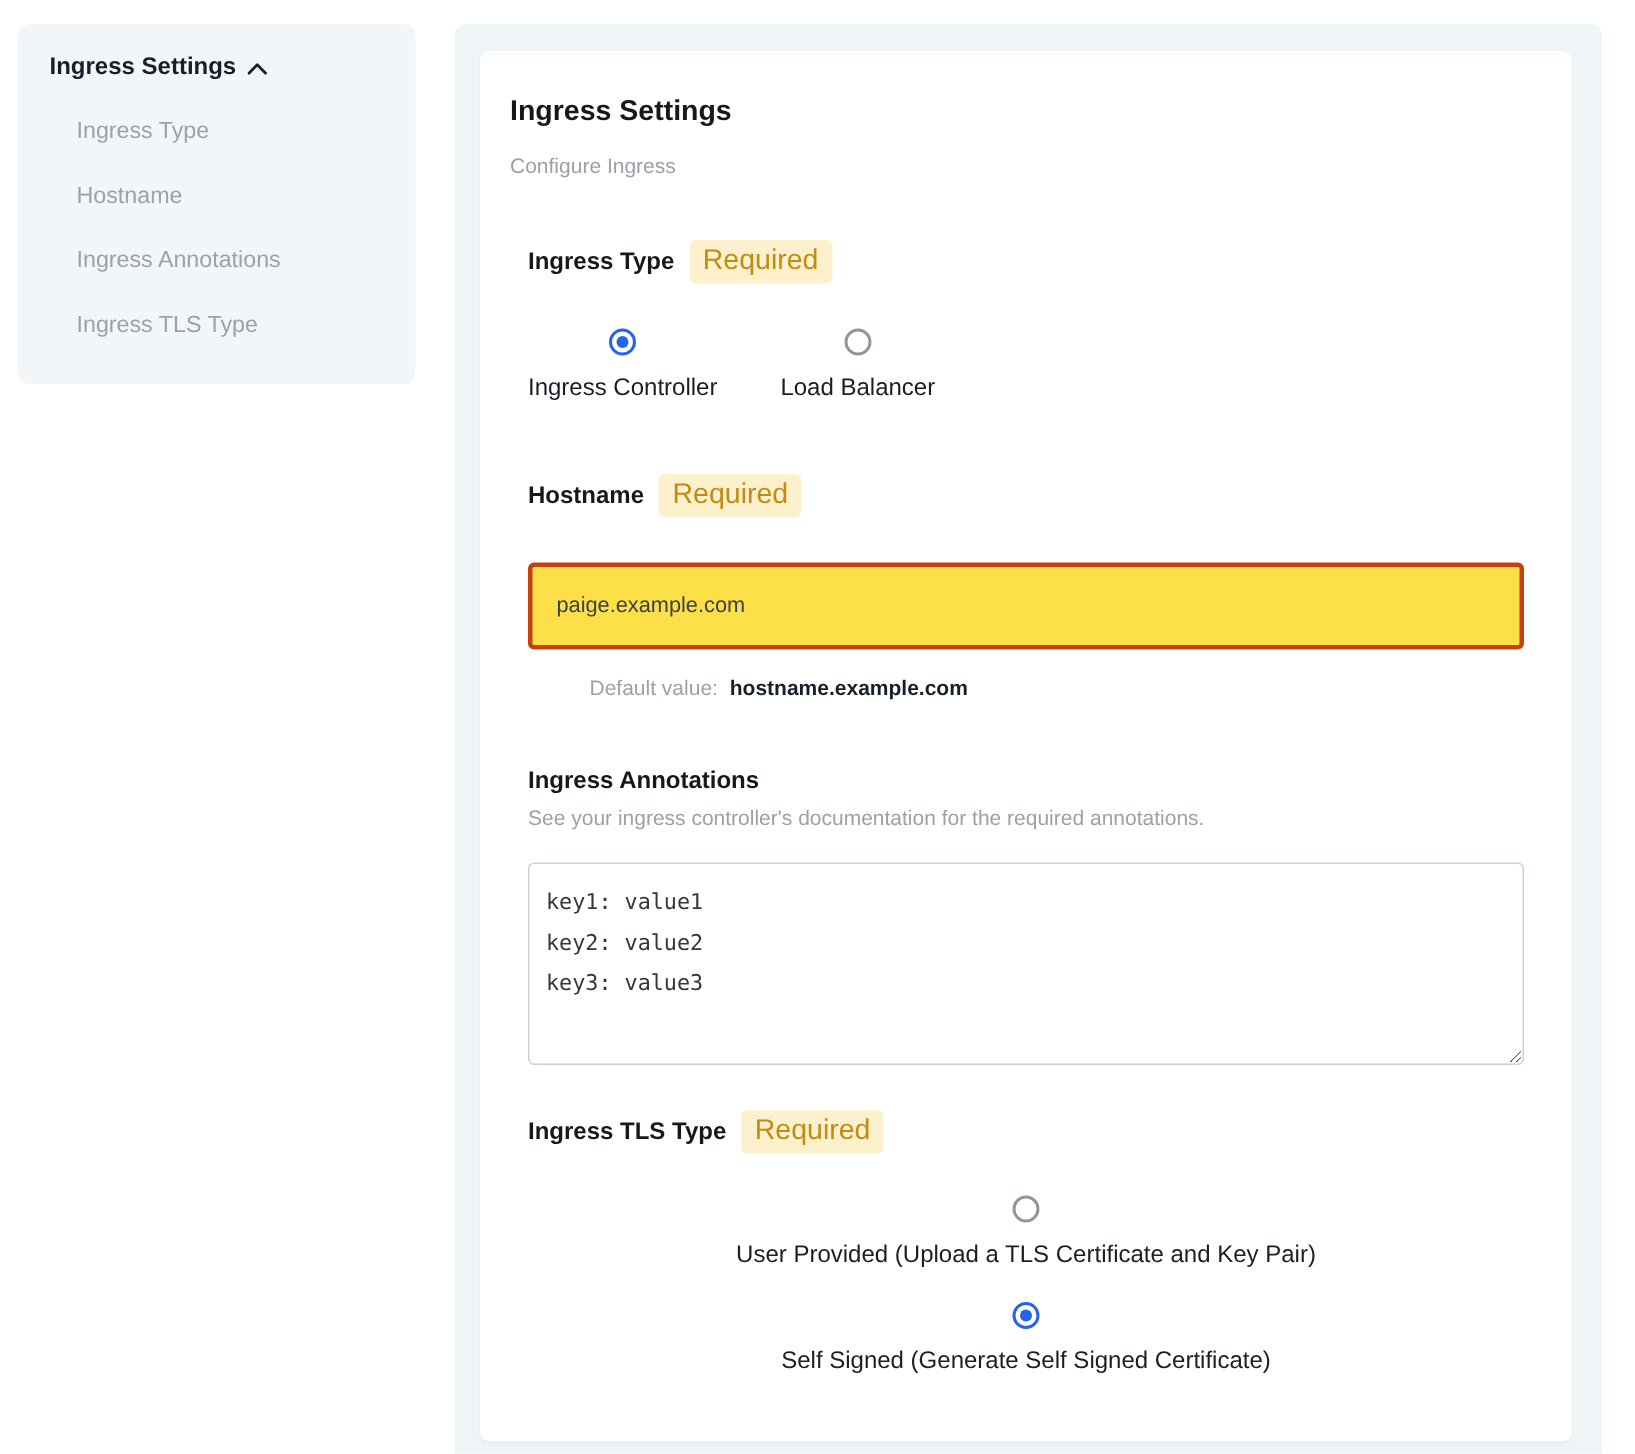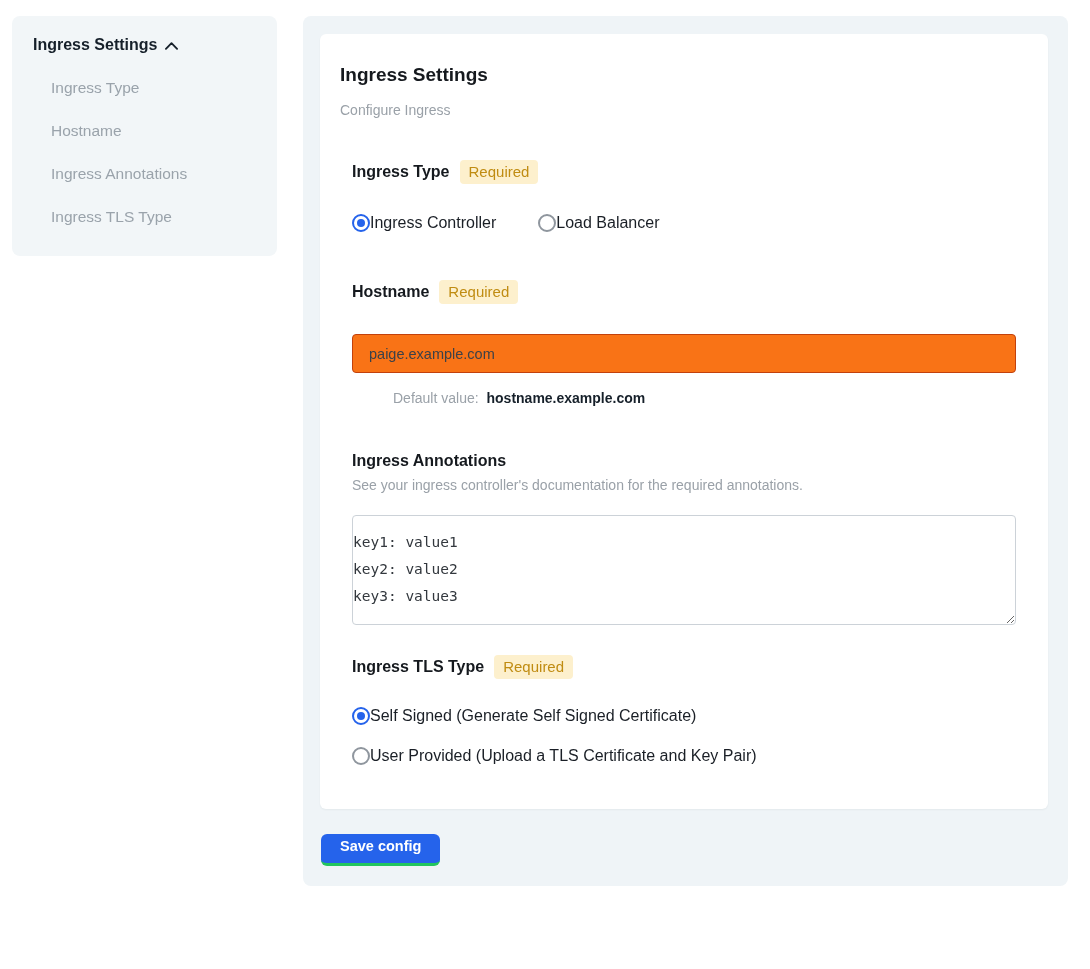--- a/index.html
+++ b/index.html
@@ -83,21 +83,21 @@
     gap: 10px;
   }
   .field-label {
     font-size: 16px;
     font-weight: 700;
     color: #15191e;
   }
   .badge {
     background: #fdf0cd;
     color: #c08c12;
-    font-size: 15px;
+    font-size: 19px;
     padding: 3px 9px 4px 9px;
     border-radius: 4px;
   }
   .field-desc {
     margin: 7px 0 0 0;
     font-size: 14px;
     color: #9aa1a8;
   }
 
   
@@ -108,23 +108,25 @@
   }
   .radio-col {
     display: flex;
     flex-direction: column;
     gap: 22px;
     margin-top: 28px;
   }
   .radio-option {
     display: flex;
     align-items: center;
+    gap: 13px;
     font-size: 16px;
     color: #1a1f26;
     cursor: pointer;
+    flex-direction: column;
   }
   .radio {
     width: 18px;
     height: 18px;
     border-radius: 50%;
     border: 2px solid #8f969e;
     background: #ffffff;
     position: relative;
     flex-shrink: 0;
   }
@@ -138,50 +140,50 @@
     height: 8px;
     margin: -4px 0 0 -4px;
     border-radius: 50%;
     background: #2563eb;
   }
 
   
   .text-input {
     display: block;
     width: 100%;
-    height: 39px;
+    height: 58px;
     margin-top: 30px;
-    border: 1px solid #c2410c;
+    border: 3px solid #c2410c;
     border-radius: 4px;
     padding: 0 16px;
     font-size: 14.5px;
     font-family: "Liberation Sans", sans-serif;
     color: #3c4148;
-    background: #f97316;
+    background: #fde047;
     outline: none;
   }
   .default-line {
     margin-top: 17px;
     font-size: 14px;
     color: #9aa1a8;
     margin-left: 41px;
   }
   .default-value {
     font-weight: 700;
     color: #16202a;
     margin-left: 4px;
   }
   .annotations-textarea {
     display: block;
     width: 100%;
-    height: 110px;
+    height: 135px;
     margin-top: 22px;
     border: 1px solid #ccd2d8;
     border-radius: 4px;
-    padding: 13px 0;
+    padding: 13px 11px;
     font-family: "DejaVu Sans Mono", monospace;
     font-size: 14.5px;
     line-height: 1.85;
     color: #33383e;
     background: #ffffff;
     outline: none;
     resize: both;
   }
 
   .tls-group { margin-top: 30px; }
@@ -268,27 +270,27 @@
 key3: value3</textarea>
         </div>
 
         <div class="field-group tls-group">
           <div class="field-label-row">
             <span class="field-label">Ingress TLS Type</span>
             <span class="badge">Required</span>
           </div>
           <div class="radio-col">
             <label class="radio-option">
+              <span class="radio"></span>
+              <span>User Provided (Upload a TLS Certificate and Key Pair)</span>
+            </label>
+            <label class="radio-option">
               <span class="radio selected"></span>
               <span>Self Signed (Generate Self Signed Certificate)</span>
             </label>
-            <label class="radio-option">
-              <span class="radio"></span>
-              <span>User Provided (Upload a TLS Certificate and Key Pair)</span>
-            </label>
           </div>
         </div>
 
       </div>
     </section>
 
     <button class="save-btn">Save config</button>
   </main>
 
 </div>

